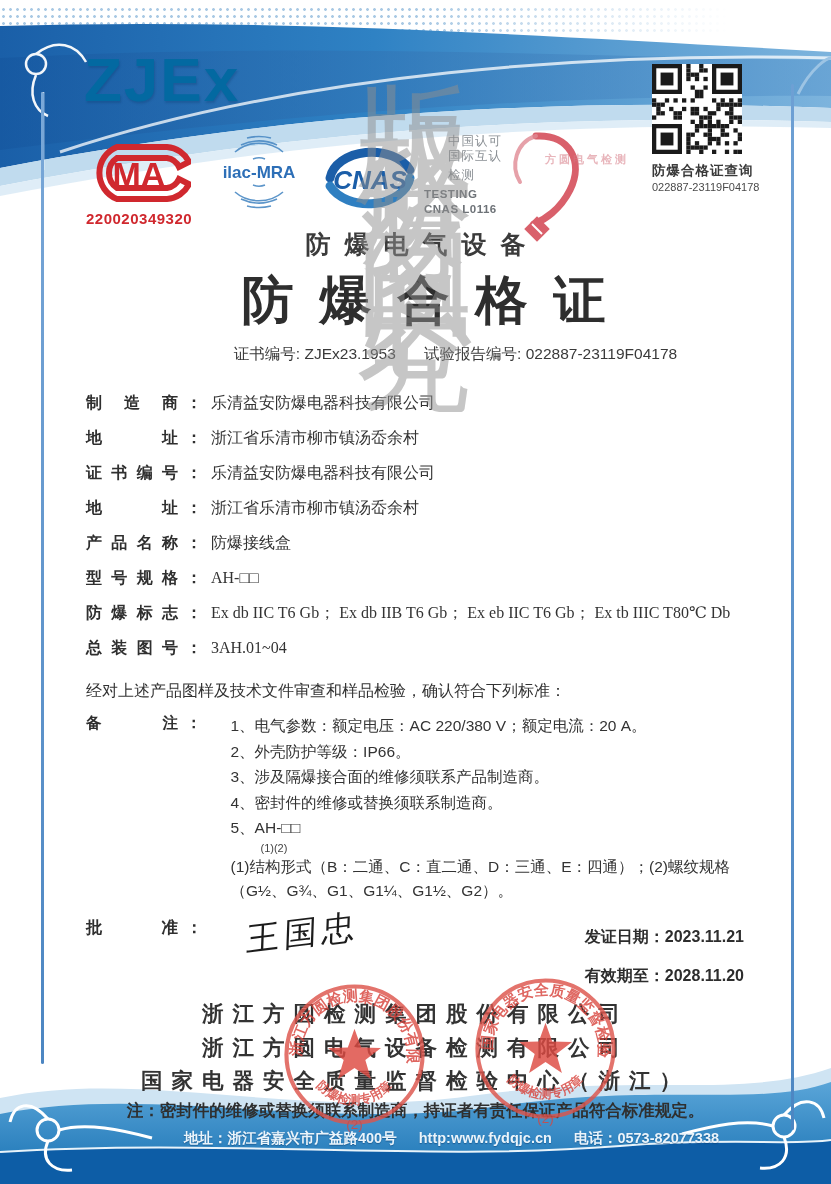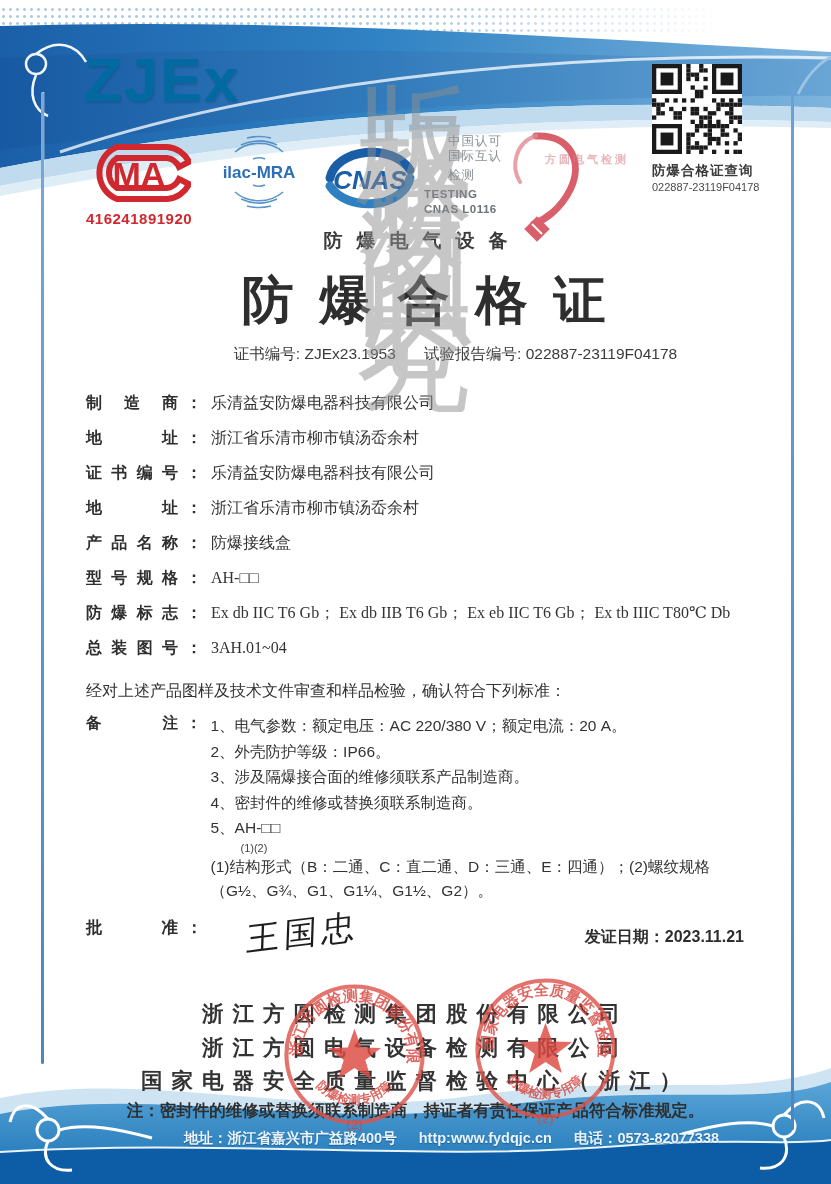--- a/index.html
+++ b/index.html
@@ -23,37 +23,37 @@
   .cnas-text{left:424px;top:134px;z-index:3;line-height:15px;}
   .cnas-text .cn{font-size:12.5px;color:#8a8f94;letter-spacing:1px;padding-left:24px;}
   .cnas-text .sep{height:4px;}
   .cnas-text .en{font-size:11.5px;font-weight:700;color:#6d7277;letter-spacing:.5px;}
   .fy-logo{left:506px;top:128px;z-index:3;}
   .fy-faint{left:545px;top:152px;z-index:3;font-size:11px;color:rgba(214,120,132,.55);letter-spacing:3px;font-weight:bold;}
   .qr-wrap{left:652px;top:64px;z-index:3;width:110px;text-align:left;}
   .qr-cap1{margin-top:4px;font-size:13.5px;font-weight:700;color:#3a3a3a;letter-spacing:1px;}
   .qr-cap2{font-size:11px;color:#4a4a4a;margin-top:1px;}
   
-  .subtitle{left:0;top:228px;width:100%;text-align:center;z-index:3;font-size:19px;font-weight:700;
+  .subtitle{left:0;top:228px;width:100%;text-align:center;z-index:3;font-size:25px;font-weight:700;
     color:#3b3b3b;letter-spacing:14px;text-indent:14px;}
   .main-title{left:8px;top:266px;width:100%;text-align:center;z-index:3;font-size:52px;font-weight:700;
     color:#2e2e2e;letter-spacing:26px;text-indent:26px;}
   .cert-line{left:0;top:344px;width:100%;text-align:center;z-index:3;font-size:15.5px;color:#3a3a3a;padding-left:40px;}
   .cert-line span{margin:0 12px;}
   
   .content{left:86px;top:392px;width:668px;z-index:3;}
   .row{display:flex;align-items:flex-start;height:35px;line-height:22px;font-size:16px;}
   .lbl{display:inline-block;width:92px;font-weight:600;color:#2f2f2f;text-align:justify;text-align-last:justify;flex:none;}
   .colon{margin:0 9px 0 8px;font-weight:600;color:#2f2f2f;flex:none;}
   .val{color:#333;}
   .latin{font-family:"Liberation Serif","DejaVu Serif",serif;}
   .statement{margin-top:7px;font-size:16px;color:#333;line-height:24px;}
   .standards{margin-top:9px;margin-left:105px;font-size:16px;color:#333;}
   .remark{display:flex;margin-top:10px;font-size:15.5px;}
-  .remark-items{line-height:25.5px;color:#333;width:560px;}
+  .remark-items{line-height:25.5px;color:#333;width:560px;margin-left:20px;}
   .subnote{font-size:11px;line-height:14px;margin-left:30px;color:#444;}
   .detail{line-height:24px;}
   
   .approve{display:flex;align-items:flex-start;margin-top:14px;font-size:16.5px;}
   .sig{display:inline-block;margin-left:34px;margin-top:-6px;transform:rotate(-7deg) skewX(-9deg);
     font-family:"Liberation Serif","DejaVu Serif",serif;font-size:33px;font-weight:500;color:#1c1c1c;letter-spacing:5px;}
   .dates{margin-left:auto;margin-right:10px;line-height:39px;font-size:16px;font-weight:600;color:#2d2d2d;}
   
   .companies{left:0;top:998px;width:100%;text-align:center;z-index:3;
     font-family:"Liberation Serif","DejaVu Serif",serif;font-weight:700;font-size:21.5px;color:#333;
@@ -106,21 +106,21 @@
     <path d="M798,94 C812,66 828,58 831,58" stroke="#9cc4e4" stroke-width="3" fill="none"></path>
   </svg>
 
   <div class="abs logo-zjex">ZJEx</div>
 
   <div class="abs cma">
     <svg width="104" height="62" viewBox="0 0 104 62">
       <path d="M30,5 h50 a26,26 0 0 1 22,15 l-10,5 a16,16 0 0 0 -12,-9 h-50 a18,18 0 0 0 0,30 h50 a16,16 0 0 0 12,-9 l10,5 a26,26 0 0 1 -22,15 h-50 a28,28 0 0 1 0,-52 z" fill="none" stroke="#d0282e" stroke-width="6"></path>
       <text x="52" y="44" text-anchor="middle" font-size="34" font-weight="bold" fill="#d0282e" font-family="Liberation Sans,sans-serif">MA</text>
     </svg>
-    <div class="cma-num">416241891920</div>
+    <div class="cma-num">220020349320</div>
   </div>
 
   <svg class="abs ilac" width="92" height="92" viewBox="0 0 92 92">
     <g stroke="#4b8ac4" fill="none" stroke-width="1.6" opacity=".9">
       <path d="M22,26 a34,30 0 0 1 48,0 M28,19 a40,36 0 0 1 36,0 M34,12 a46,42 0 0 1 24,0 M40,33 a14,12 0 0 1 12,0"></path>
       <path d="M22,66 a34,30 0 0 0 48,0 M28,73 a40,36 0 0 0 36,0 M34,80 a46,42 0 0 0 24,0 M40,59 a14,12 0 0 0 12,0"></path>
     </g>
     <text x="46" y="52" text-anchor="middle" font-size="17" font-weight="bold" fill="#2d6fb7" font-family="Liberation Sans,sans-serif">ilac-MRA</text>
   </svg>
 
@@ -337,20 +337,21 @@
         <div class="detail">（G½、G¾、G1、G1¼、G1½、G2）。</div>
       </div>
     </div>
 
     <div class="approve">
       <span class="lbl">批准</span>
         <span class="colon">：</span>
       <span class="sig">王国忠</span>
       <div class="dates">
         <div><span>发证日期：</span><span>2023.11.21</span></div>
+        <div><span>有效期至：</span><span>2028.11.20</span></div>
       </div>
     </div>
   </div>
 
   <div class="abs companies">
     <div>浙江方圆检测集团股份有限公司</div>
     <div>浙江方圆电气设备检测有限公司</div>
     <div>国家电器安全质量监督检验中心（浙江）</div>
   </div>
 

